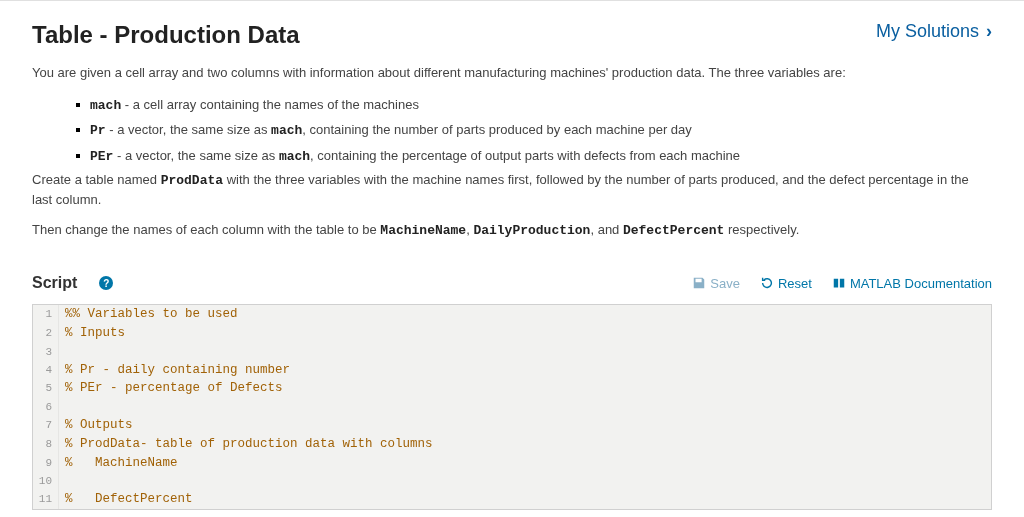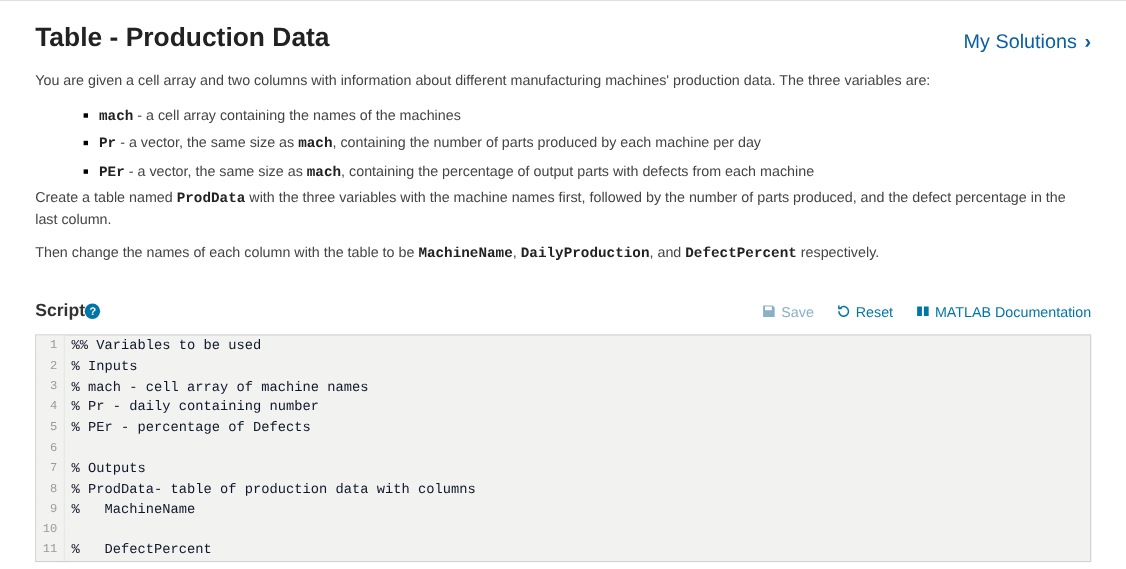--- a/index.html
+++ b/index.html
@@ -9,21 +9,21 @@
     color: #333;
     background: #fff;
     border-top: 1px solid #e0e0e0;
   }
   .container {
     padding: 20px 32px;
   }
   .header-row {
     display: flex;
     justify-content: space-between;
-    align-items: flex-end;
+    align-items: flex-start;
     margin-bottom: 14px;
   }
   h1 {
     font-size: 24px;
     font-weight: 700;
     color: #222;
   }
   .my-solutions {
     color: #0a5fa0;
     font-size: 18px;
@@ -71,21 +71,21 @@
     justify-content: space-between;
     align-items: center;
     margin-top: 34px;
     margin-bottom: 12px;
   }
   .script-title {
     font-size: 16px;
     font-weight: 700;
     display: flex;
     align-items: center;
-    gap: 0;
+    gap: 22px;
   }
   .help-icon {
     width: 14px;
     height: 14px;
     border-radius: 50%;
     background: #0076a8;
     color: #fff;
     font-size: 10px;
     font-weight: bold;
     display: inline-flex;
@@ -127,21 +127,21 @@
     padding-right: 6px;
     color: #9a9a9a;
     background: #f2f2f0;
     border-right: 1px solid #e6e6e4;
     user-select: none;
     font-size: 11px;
     line-height: 18px;
   }
   .code-text {
     padding-left: 6px;
-    color: #0f172a;
+    color: #a16207;
     white-space: pre;
   }
 </style>
 </head>
 <body>
 
 <div class="container">
 
   <div class="header-row">
     <h1>Table - Production Data</h1>
@@ -210,21 +210,20 @@
       <div class="code-line">
         <div class="gutter">1</div>
         <div class="code-text">%% Variables to be used</div>
       </div>
       <div class="code-line">
         <div class="gutter">2</div>
         <div class="code-text">% Inputs</div>
       </div>
       <div class="code-line">
         <div class="gutter">3</div>
-        <div class="code-text">% mach - cell array of machine names</div>
       </div>
       <div class="code-line">
         <div class="gutter">4</div>
         <div class="code-text">% Pr - daily containing number</div>
       </div>
       <div class="code-line">
         <div class="gutter">5</div>
         <div class="code-text">% PEr - percentage of Defects</div>
       </div>
       <div class="code-line">

